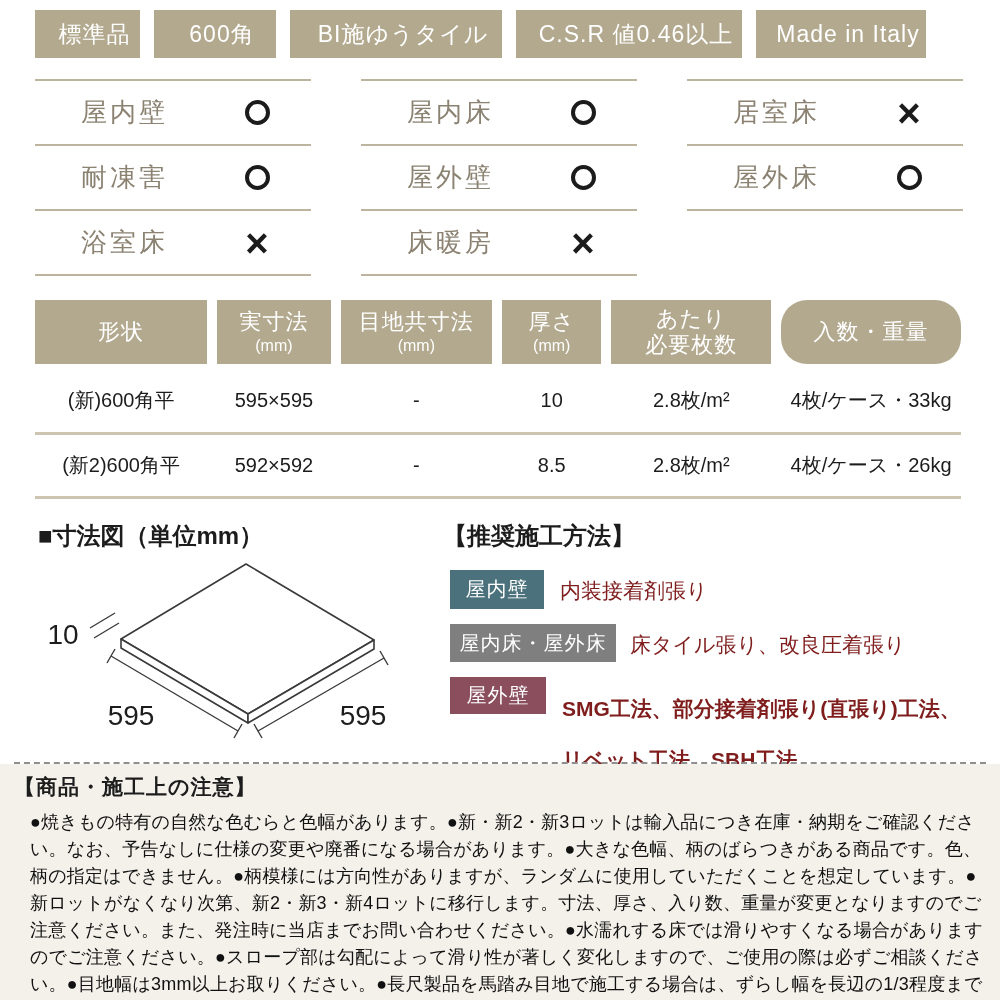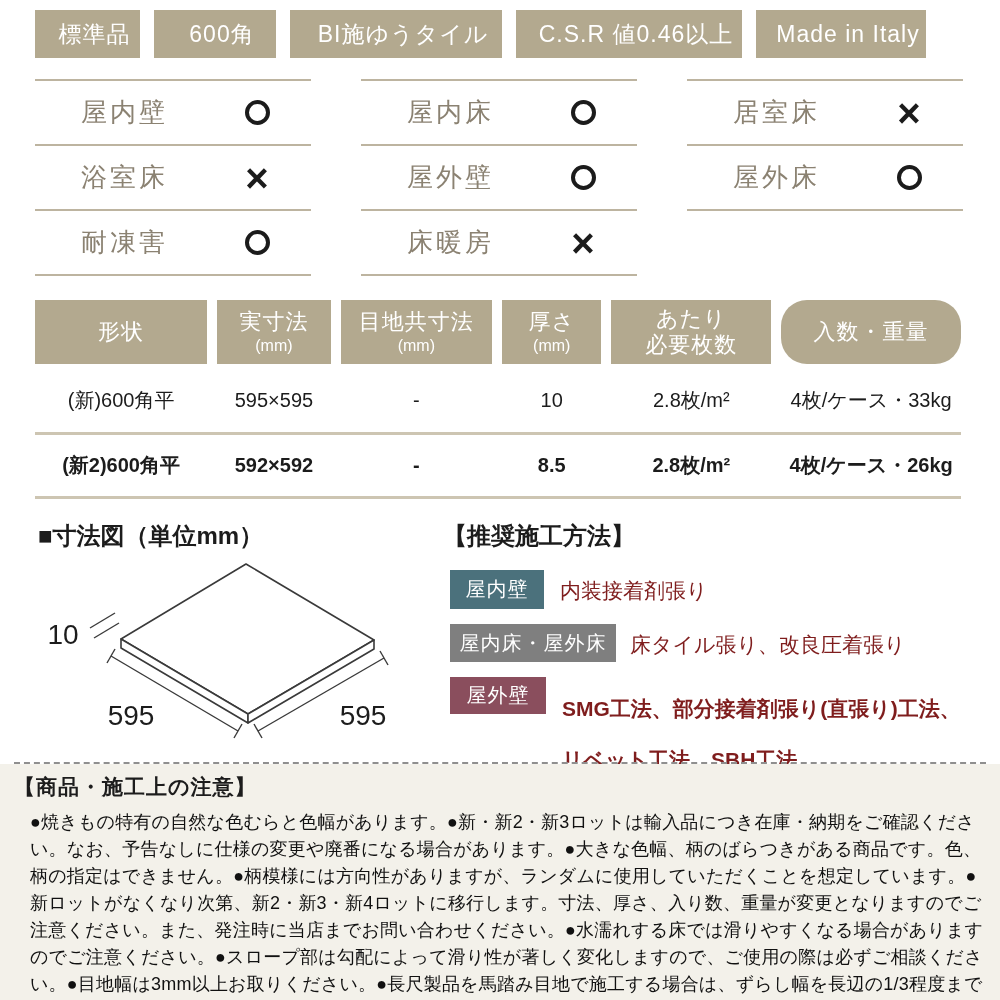--- a/index.html
+++ b/index.html
@@ -35,21 +35,21 @@
   .s-head, .s-row { display:flex; gap:10px; }
   .sc:nth-child(1){ width:182px; } .sc:nth-child(2){ width:120px; }
   .sc:nth-child(3){ width:160px; } .sc:nth-child(4){ width:105px; }
   .sc:nth-child(5){ width:169px; } .sc:nth-child(6){ width:190px;border-radius:26px; }
   .s-head .sc { background:#b3a98f; color:#fff; height:64px;
                 display:flex; flex-direction:column; align-items:center; justify-content:center;
                 font-size:22px; line-height:1.2; letter-spacing:1px; }
   .s-head .unit { font-size:16px; letter-spacing:0; }
   .s-body { margin-top:4px; border-bottom:3px solid #cdc5b2; }
   .s-row { height:64px; align-items:center; font-size:20px; }
-  .s-row + .s-row { border-top:3px solid #cdc5b2;font-weight:bold; }
+  .s-row + .s-row { border-top:3px solid #cdc5b2; }
   .s-row .sc { text-align:center; }
 
   
   .diagram-title { position:absolute; top:520px; left:38px; font-size:24px; font-weight:bold; }
   .diagram-svg { position:absolute; top:552px; left:18px; }
   .diagram-svg .edge { fill:#ffffff; stroke:#3a3a3a; stroke-width:1.6; stroke-linejoin:round; }
   .diagram-svg .dim  { stroke:#3a3a3a; stroke-width:1.4; }
   .diagram-svg text  { font-family:"Liberation Sans","DejaVu Sans",sans-serif;
                        font-size:28px; fill:#1c1c1c; }
 
@@ -86,26 +86,26 @@
     <div class="badge">Made in Italy</div>
   </div>
 
   <div class="usage">
     <div class="u-col">
       <div class="u-row">
         <span class="u-label">屋内壁</span>
         <span class="mark" data-mark="O"></span>
       </div>
       <div class="u-row">
+        <span class="u-label">耐凍害</span>
+        <span class="mark" data-mark="O"></span>
+      </div>
+      <div class="u-row">
         <span class="u-label">浴室床</span>
         <span class="mark" data-mark="×"></span>
-      </div>
-      <div class="u-row">
-        <span class="u-label">耐凍害</span>
-        <span class="mark" data-mark="O"></span>
       </div>
     </div>
     <div class="u-col">
       <div class="u-row">
         <span class="u-label">屋内床</span>
         <span class="mark" data-mark="O"></span>
       </div>
       <div class="u-row">
         <span class="u-label">屋外壁</span>
         <span class="mark" data-mark="O"></span>

